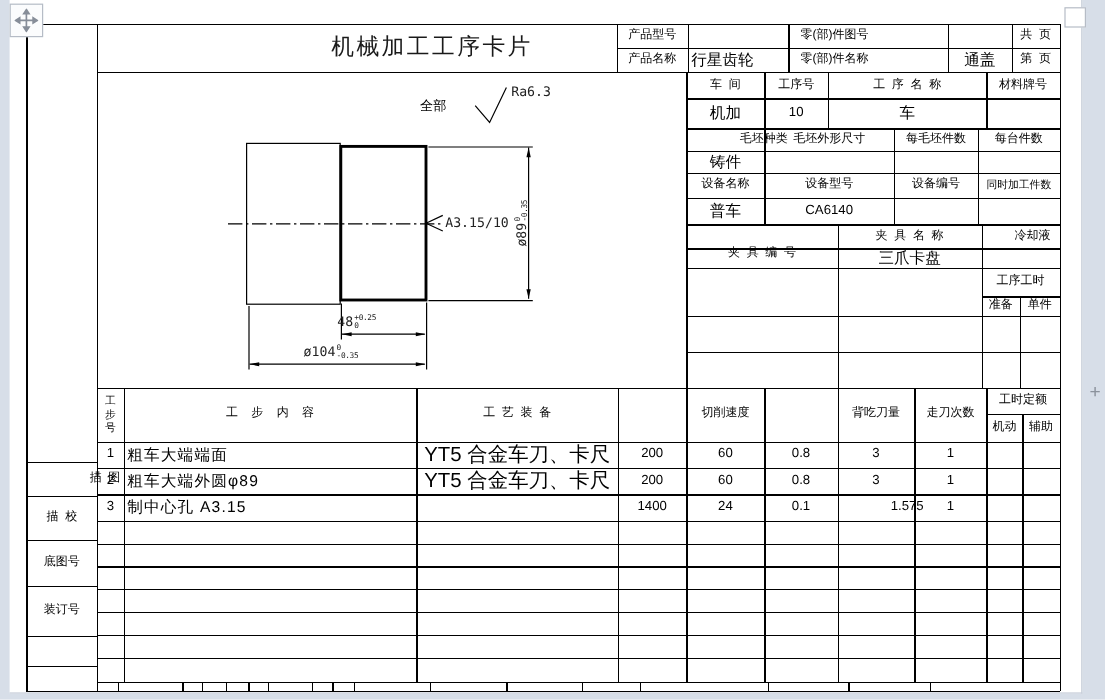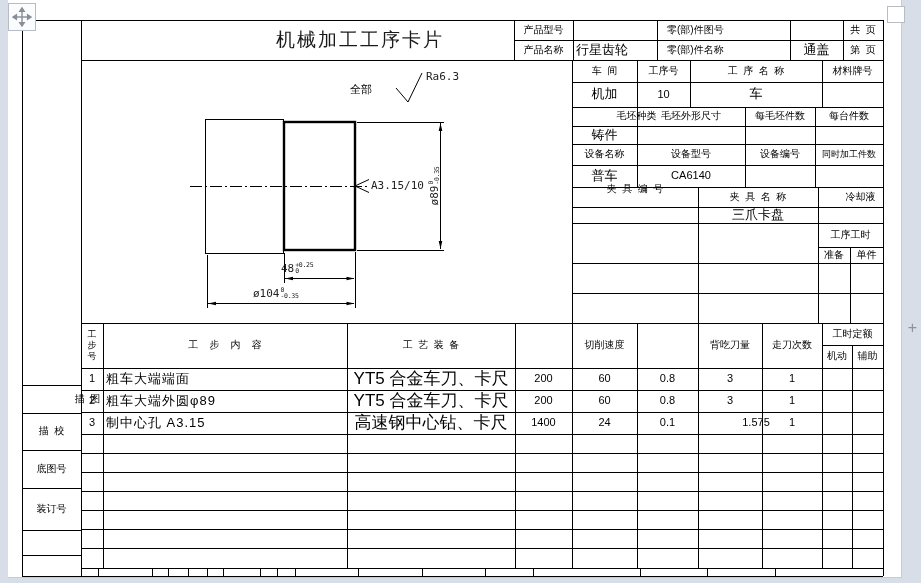--- a/index.html
+++ b/index.html
@@ -171,21 +171,21 @@
   <div class="t" style="left:637px;top:107px;width:108px;height:19px;">毛坯外形尺寸</div>
   <div class="t" style="left:745px;top:107px;width:70px;height:19px;">每毛坯件数</div>
   <div class="t" style="left:815px;top:107px;width:68px;height:19px;">每台件数</div>
   <div class="t v13" style="left:572px;top:126px;width:65px;height:18px;">铸件</div>
   <div class="t" style="left:572px;top:144px;width:65px;height:21px;">设备名称</div>
   <div class="t" style="left:637px;top:144px;width:108px;height:21px;">设备型号</div>
   <div class="t" style="left:745px;top:144px;width:70px;height:21px;">设备编号</div>
   <div class="t" style="left:815px;top:144px;width:68px;height:21px;font-size:9px;">同时加工件数</div>
   <div class="t v13" style="left:572px;top:165px;width:65px;height:22px;">普车</div>
   <div class="t v11" style="left:637px;top:165px;width:108px;height:22px;">CA6140</div>
-  <div class="t" style="left:572px;top:179px;width:126px;height:20px;">夹  具  编  号</div>
+  <div class="t" style="left:572px;top:201px;width:126px;height:20px;">夹  具  编  号</div>
   <div class="t" style="left:698px;top:187px;width:120px;height:20px;">夹  具  名  称</div>
   <div class="t" style="left:818px;top:187px;width:65px;height:20px;padding-left:10px;">冷却液</div>
   <div class="t v13" style="left:698px;top:207px;width:120px;height:16px;">三爪卡盘</div>
   <div class="t" style="left:818px;top:223px;width:65px;height:24px;">工序工时</div>
   <div class="t" style="left:818px;top:247px;width:32px;height:16px;">准备</div>
   <div class="t" style="left:850px;top:247px;width:33px;height:16px;">单件</div>
 
   <div class="t vert" style="left:81px;top:323px;width:22px;height:45px;">工
 步
 号</div>
@@ -211,21 +211,20 @@
   <div class="t lt rowtxt" style="left:106px;top:390px;width:241px;height:22px;">粗车大端外圆φ89</div>
   <div class="t tool" style="left:347px;top:390px;width:168px;height:22px;">YT5 合金车刀、卡尺</div>
   <div class="t v11" style="left:515px;top:390px;width:57px;height:22px;">200</div>
   <div class="t v11" style="left:572px;top:390px;width:65px;height:22px;">60</div>
   <div class="t v11" style="left:637px;top:390px;width:61px;height:22px;">0.8</div>
   <div class="t v11" style="left:698px;top:390px;width:64px;height:22px;">3</div>
   <div class="t v11" style="left:762px;top:390px;width:60px;height:22px;">1</div>
 
   <div class="t v11" style="left:81px;top:412px;width:22px;height:22px;">3</div>
   <div class="t lt rowtxt" style="left:106px;top:412px;width:241px;height:22px;">制中心孔 A3.15</div>
-  <div class="t tool" style="left:347px;top:412px;width:168px;height:22px;">高速钢中心钻、卡尺</div>
   <div class="t v11" style="left:515px;top:412px;width:57px;height:22px;">1400</div>
   <div class="t v11" style="left:572px;top:412px;width:65px;height:22px;">24</div>
   <div class="t v11" style="left:637px;top:412px;width:61px;height:22px;">0.1</div>
   <div class="t v11" style="left:698px;top:412px;width:64px;height:22px;padding-left:26px;">1.575</div>
   <div class="t v11" style="left:762px;top:412px;width:60px;height:22px;">1</div>
 
   <div class="t" style="left:22px;top:385px;width:59px;height:28px;padding-left:36px;">描  图</div>
   <div class="t" style="left:22px;top:413px;width:59px;height:37px;">描  校</div>
   <div class="t" style="left:22px;top:450px;width:59px;height:38px;">底图号</div>
   <div class="t" style="left:22px;top:488px;width:59px;height:42px;">装订号</div>

